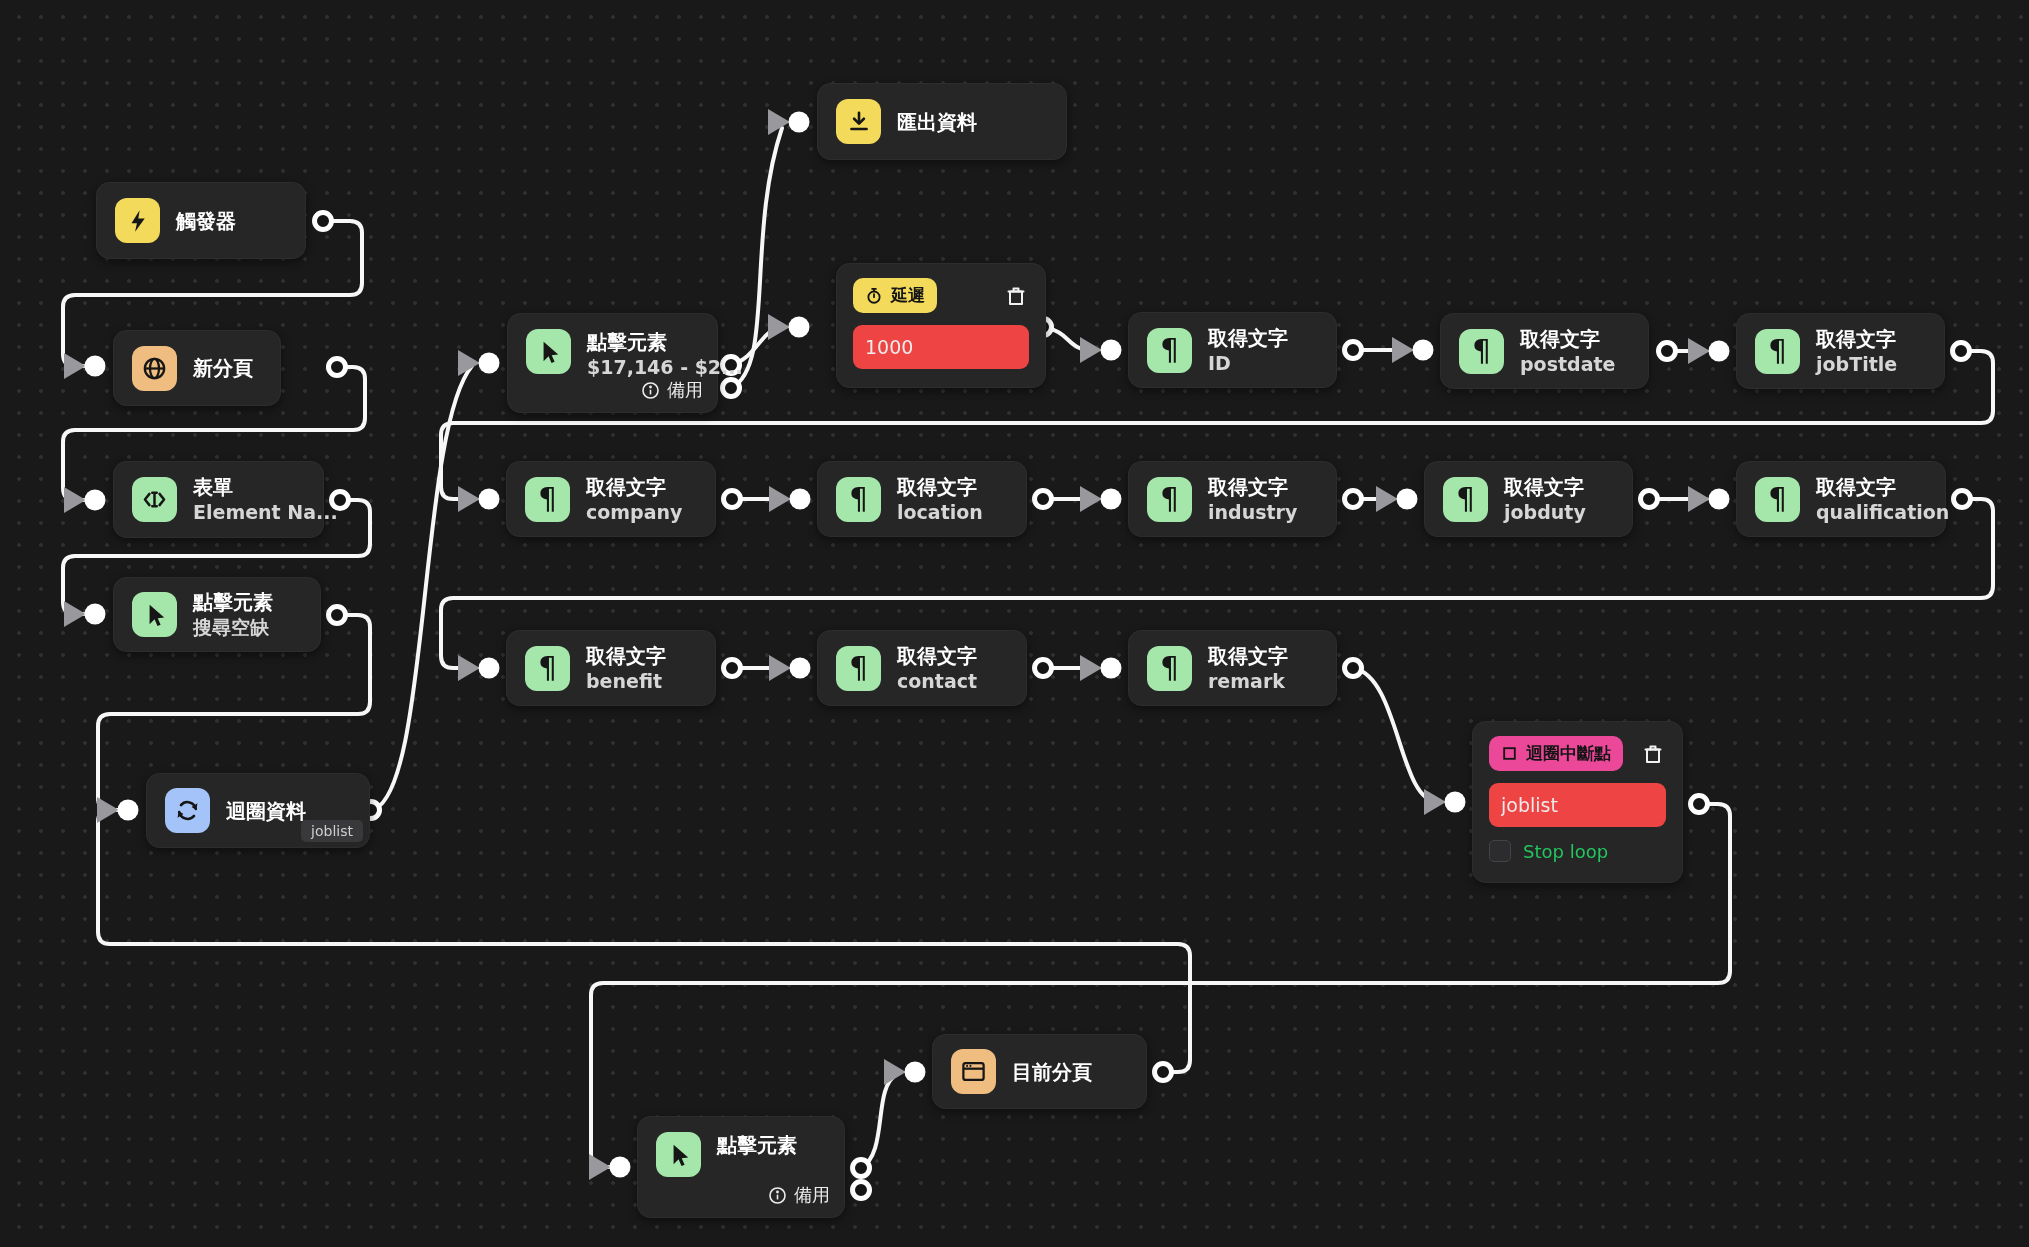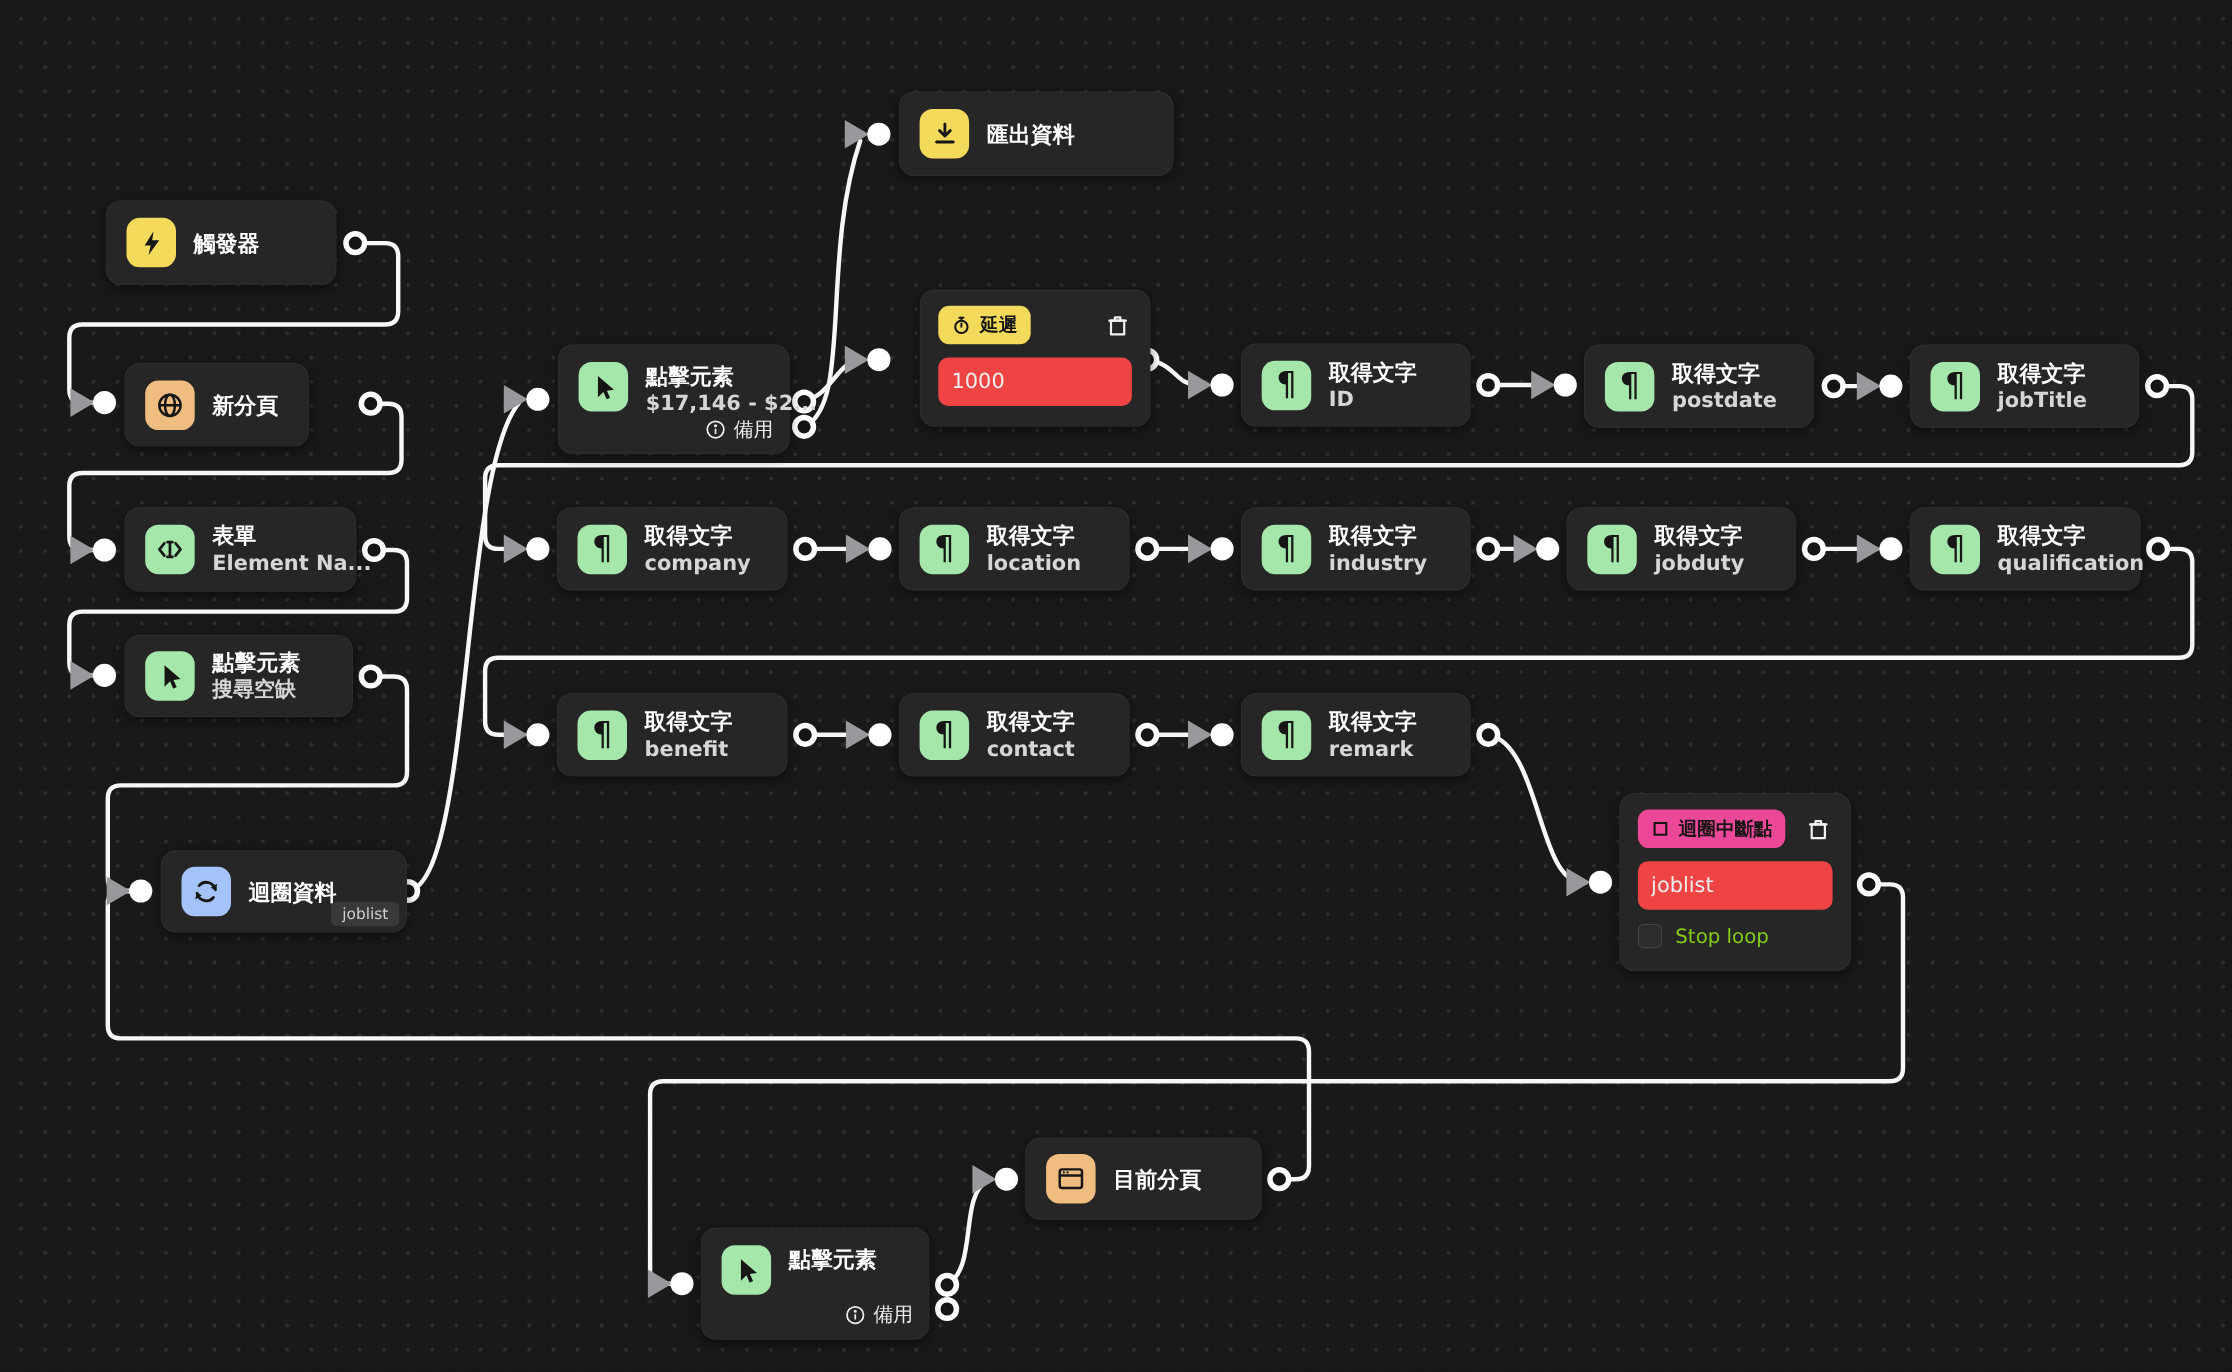--- a/index.html
+++ b/index.html
@@ -64,21 +64,21 @@
     background:#ef4444; border:none; border-radius:9px;
     color:#ececec; font-size:19px; padding:0 12px;
     font-family:"DejaVu Sans","Liberation Sans",sans-serif;
     outline:none; display:block;
   }
   .check-row { display:flex; align-items:center; gap:12px; margin-top:13px; }
   .checkbox {
     width:22px; height:22px; border-radius:5px;
     background:#2c2c2e; border:1px solid #434346;
   }
-  .check-label { color:#84cc16; font-size:18px; }
+  .check-label { color:#22c55e; font-size:18px; }
 </style>
 </head>
 <body>
 
 <div class="canvas">
 
   <svg class="edge-layer" width="2029" height="1247" viewBox="0 0 2029 1247">
     <defs>
       <g id="hin">
         <polygon points="-31,-13 -31,13 -9,0" fill="#98989d"></polygon>

